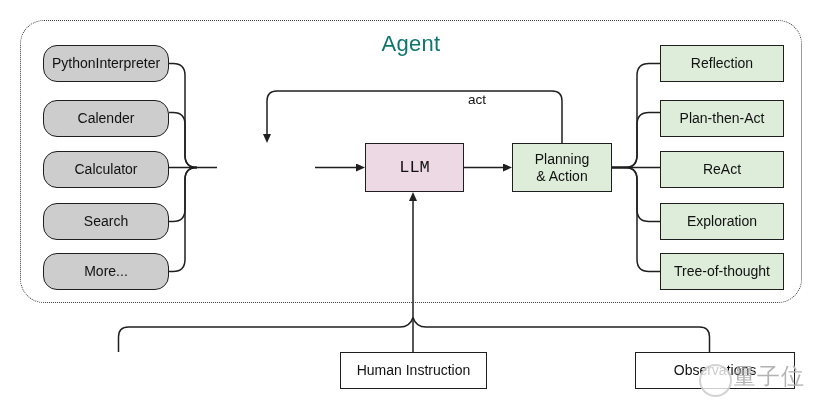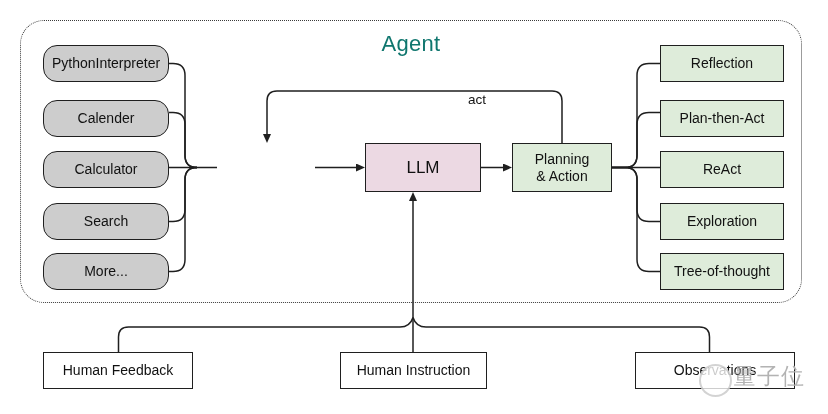--- a/index.html
+++ b/index.html
@@ -27,21 +27,21 @@
   }
   .box{
     position:absolute;display:flex;align-items:center;justify-content:center;
     text-align:center;border:1.5px solid var(--box-border);
     font-size:14px;line-height:1.15;z-index:2;box-sizing:border-box;
   }
   .tool{left:43px;width:126px;height:37px;background:var(--tool-fill);border-radius:14px;}
   .strategy{left:660px;width:124px;height:37px;background:var(--plan-fill);}
   .core{top:143px;height:49px;}
   .ae{left:217px;width:98px;background:var(--tool-fill);}
-  .llm{left:365px;width:116px;background:var(--llm-fill);font-size:17px;}
+  .llm{left:365px;width:99px;background:var(--llm-fill);font-size:17px;font-family:Liberation Mono, monospace;}
   .pa{left:512px;width:100px;background:var(--plan-fill);}
   .input-box{top:352px;height:37px;background:var(--input-fill);}
   .hf{left:43px;width:150px;}
   .hi{left:340px;width:147px;}
   .obs{left:635px;width:160px;}
   .row1{top:45px;}.row2{top:100px;}.row3{top:151px;}.row4{top:203px;}.row5{top:253px;}
   .act-label{
     position:absolute;left:458px;top:92px;width:38px;text-align:center;
     font-size:13.5px;color:#111;z-index:1;
   }
@@ -131,23 +131,20 @@
   <div class="box strategy row3">
       <span>ReAct</span>
     </div>
   <div class="box strategy row4">
       <span>Exploration</span>
     </div>
   <div class="box strategy row5">
       <span>Tree-of-thought</span>
     </div>
 
-  <div class="box input-box hf">
-      <span>Human Feedback</span>
-    </div>
   <div class="box input-box hi">
       <span>Human Instruction</span>
     </div>
   <div class="box input-box obs">
       <span>Observations</span>
     </div>
 
   <div class="watermark">
     <span class="wm-circle"></span>
     <span class="wm-text">量子位</span>

